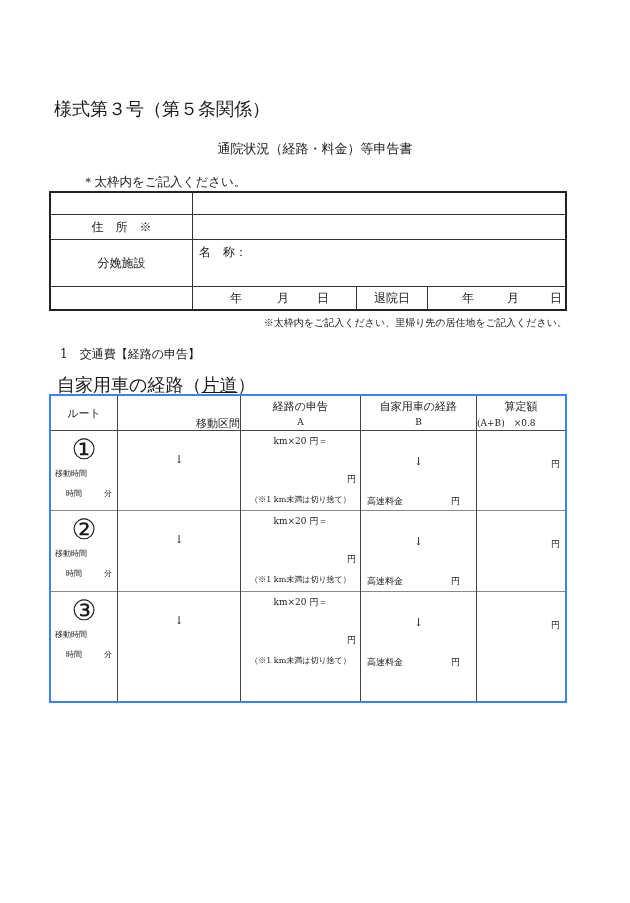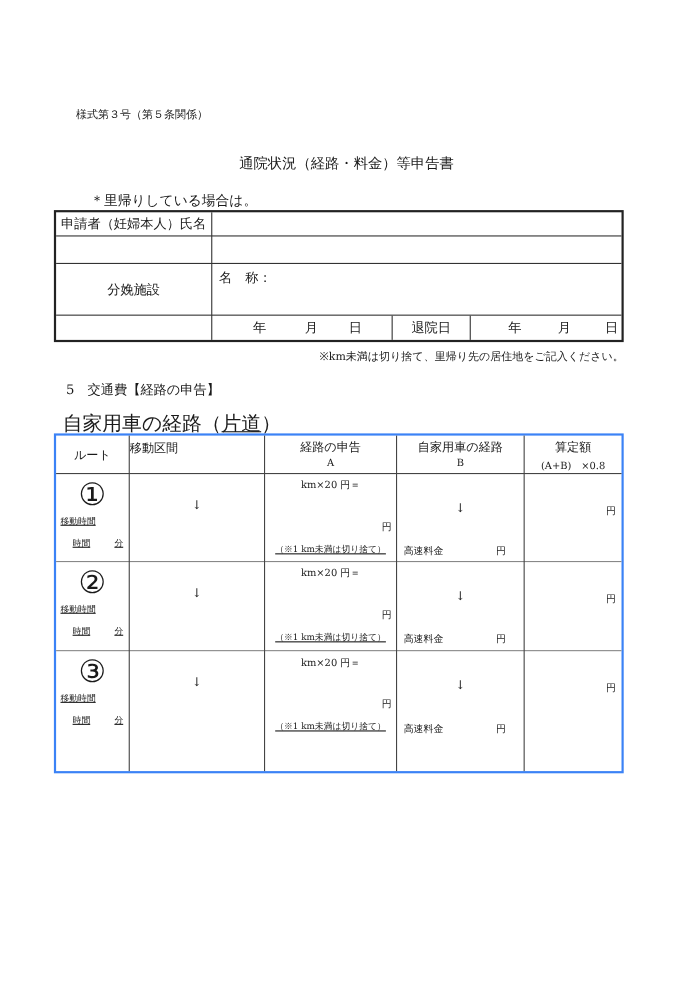--- a/index.html
+++ b/index.html
@@ -1,19 +1,19 @@
 <!DOCTYPE html>
 <html><head>
 <meta charset="utf-8">
 <style>
   html, body { margin:0; padding:0; background:#ffffff; }
   body { width:630px; height:903px; position:relative; overflow:hidden;
          font-family: "DejaVu Serif", "Liberation Serif", serif; color:#1a1a1a; }
   .abs { position:absolute; white-space:nowrap; }
-  .form-no { left:69px; top:97px; font-size:10px; }
+  .form-no { left:54px; top:97px; font-size:18px; }
   .title { left:0; width:630px; top:140px; text-align:center; font-size:13px; box-sizing:border-box; }
   .instruct { left:82px; top:174px; font-size:12.5px; }
 
   
   .tbl1 { position:absolute; left:49px; top:191px; width:518px; height:120px;
           border:2px solid #222; box-sizing:border-box; }
   .tbl1 .hl { position:absolute; left:0; right:0; height:1px; background:#333; }
   .tbl1 .vl { position:absolute; width:1px; background:#333; }
   .cell { position:absolute; font-size:12px; display:flex; align-items:center; }
   .center { justify-content:center; }
@@ -23,82 +23,82 @@
   .sec2 { left:57px; top:373px; font-size:18px; }
   .sec2 u { text-decoration:underline; }
 
   
   .tbl2 { position:absolute; left:49px; top:394px; width:518px; height:309px;
           border:2px solid #3b82f6; box-sizing:border-box; }
   .tbl2 .hl { position:absolute; left:0; right:0; height:1px; background:#444; }
   .tbl2 .vl { position:absolute; top:0; bottom:0; width:1px; background:#444; }
   .t2 { position:absolute; font-size:11px; white-space:nowrap; }
   .circ { font-size:28px; line-height:28px; }
-  .tiny { font-size:8px;text-decoration:underline; }
+  .tiny { font-size:8px; }
   .small { font-size:9px; }
 </style>
 </head>
 <body>
 
 <div class="abs form-no">様式第３号（第５条関係）</div>
 <div class="abs title">通院状況（経路・料金）等申告書</div>
-<div class="abs instruct">＊里帰りしている場合は。</div>
+<div class="abs instruct">＊太枠内をご記入ください。</div>
 
 <div class="tbl1">
   <div class="hl" style="top:21px"></div>
   <div class="hl" style="top:46px"></div>
   <div class="hl" style="top:93px"></div>
   <div class="vl" style="left:141px;top:0;bottom:0"></div>
   <div class="vl" style="left:305px;top:94px;bottom:0"></div>
   <div class="vl" style="left:376px;top:94px;bottom:0"></div>
 
-  <div class="cell center" style="left:0;top:0;width:141px;height:21px">申請者（妊婦本人）氏名</div>
   <div class="cell" style="left:142px;top:0;width:372px;height:21px"></div>
 
+  <div class="cell center" style="left:0;top:22px;width:141px;height:24px">住　所　※</div>
   <div class="cell" style="left:142px;top:22px;width:372px;height:24px"></div>
 
   <div class="cell center" style="left:0;top:47px;width:141px;height:46px">分娩施設</div>
   <div class="cell" style="left:148px;top:49px;width:360px;height:20px">
       <span>名　称：</span>
     </div>
 
   <div class="cell" style="left:142px;top:94px;width:163px;height:22px">
     <span style="position:absolute;left:37px">年</span>
     <span style="position:absolute;left:84px">月</span>
     <span style="position:absolute;left:124px">日</span>
   </div>
   <div class="cell center" style="left:306px;top:94px;width:70px;height:22px">退院日</div>
   <div class="cell" style="left:377px;top:94px;width:137px;height:22px">
     <span style="position:absolute;left:34px">年</span>
     <span style="position:absolute;left:79px">月</span>
     <span style="position:absolute;left:122px">日</span>
   </div>
 </div>
 
-<div class="abs note">※km未満は切り捨て、里帰り先の居住地をご記入ください。</div>
-<div class="abs sec1">5　交通費【経路の申告】</div>
+<div class="abs note">※太枠内をご記入ください、里帰り先の居住地をご記入ください。</div>
+<div class="abs sec1">1　交通費【経路の申告】</div>
 <div class="abs sec2"><span>自家用車の経路（</span><u>片道</u><span>）</span></div>
 
 <div class="tbl2">
   <div class="hl" style="top:34px"></div>
   <div class="hl" style="top:114px;background:#888"></div>
   <div class="hl" style="top:195px;background:#888"></div>
   <div class="vl" style="left:66px"></div>
   <div class="vl" style="left:189px"></div>
   <div class="vl" style="left:309px"></div>
   <div class="vl" style="left:425px"></div>
 
   <div class="t2" style="left:0;width:66px;top:10px;text-align:center">ルート</div>
-  <div class="t2" style="left:67px;width:122px;top:4px;text-align:left">移動区間</div>
+  <div class="t2" style="left:67px;width:122px;top:20px;text-align:right">移動区間</div>
   <div class="t2" style="left:190px;width:119px;top:3px;text-align:center">経路の申告</div>
   <div class="t2 small" style="left:190px;width:119px;top:21px;text-align:center">A</div>
   <div class="t2" style="left:310px;width:115px;top:3px;text-align:center">自家用車の経路</div>
   <div class="t2 small" style="left:310px;width:115px;top:21px;text-align:center">B</div>
   <div class="t2" style="left:426px;width:88px;top:3px;text-align:center">算定額</div>
-  <div class="t2 small" style="left:426px;width:88px;top:21px;text-align:center">(A+B)　×0.8</div>
+  <div class="t2 small" style="left:426px;width:88px;top:21px;text-align:left">(A+B)　×0.8</div>
 
   <div style="position:absolute;left:0;top:35px;width:514px;height:79px">
     <div class="t2 circ" style="left:0;width:66px;top:5px;text-align:center">①</div>
     <div class="t2 tiny" style="left:4px;top:37px">移動時間</div>
     <div class="t2 tiny" style="left:15px;top:57px">時間</div>
     <div class="t2 tiny" style="left:53px;top:57px">分</div>
     <div class="t2" style="left:67px;width:122px;top:22px;text-align:center">↓</div>
     <div class="t2 small" style="left:190px;width:119px;top:4px;text-align:center">km×20 円＝</div>
     <div class="t2 small" style="left:296px;top:42px">円</div>
     <div class="t2 tiny" style="left:190px;width:119px;top:63px;text-align:center">（※1 km未満は切り捨て）</div>

